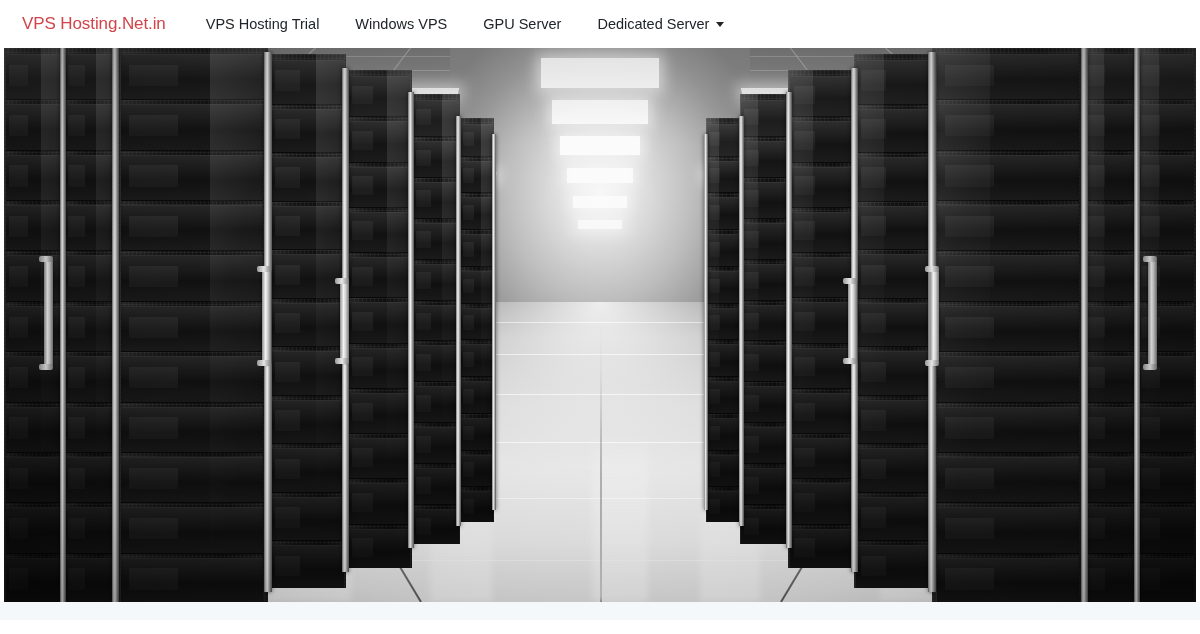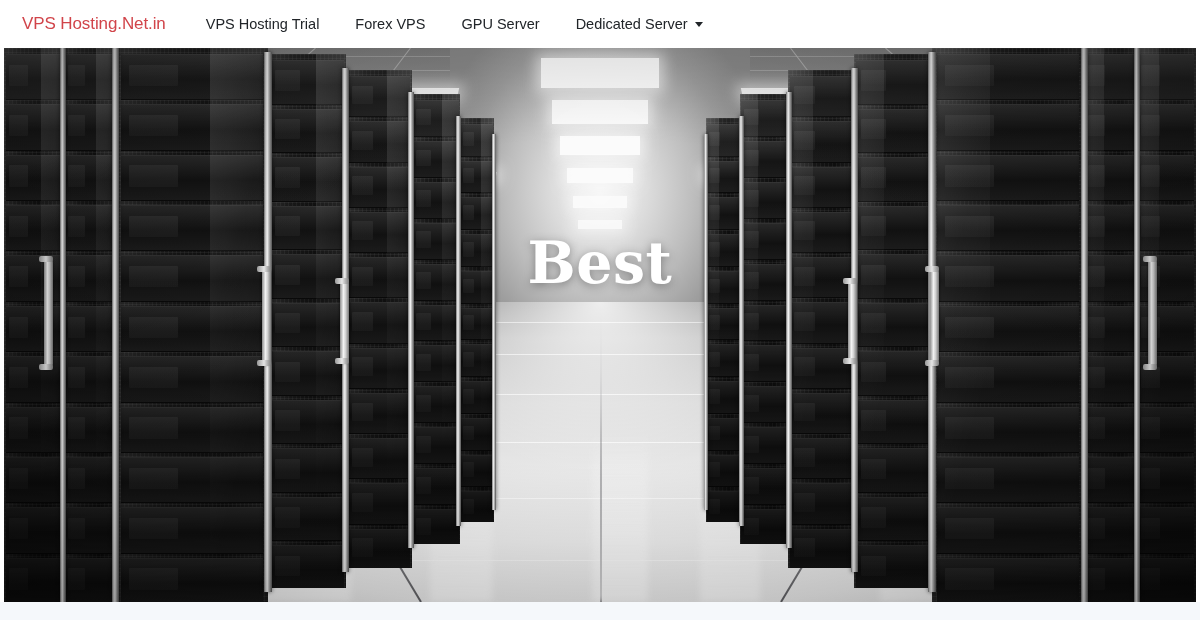--- a/index.html
+++ b/index.html
@@ -260,21 +260,21 @@
 <body>
 
 <nav class="navbar">
   <a class="brand" href="#">VPS Hosting.Net.in</a>
 
   <ul class="nav-links">
     <li class="nav-item">
       <span class="lbl">VPS Hosting Trial</span>
     </li>
     <li class="nav-item">
-      <span class="lbl">Forex VPS</span>
+      <span class="lbl">Windows VPS</span>
     </li>
     <li class="nav-item">
       <span class="lbl">GPU Server</span>
     </li>
     <li class="nav-item">
       <span class="lbl">Dedicated Server</span>
       <span class="caret"></span>
     </li>
   </ul>
 
@@ -611,18 +611,17 @@
       <div class="handle" style="left: 1148px; top: 210px; height: 110px;"></div>
       <div class="handle" style="left: 930px; top: 220px; height: 96px;"></div>
       <div class="handle" style="left: 848px; top: 232px; height: 82px;"></div>
     </div>
 
   <div class="vignette"></div>
   <div class="hero-edge-l"></div>
   <div class="hero-edge-r"></div>
 
   <div class="hero-text">
-    <div class="hero-line1">Best</div>
   </div>
 </section>
 
 <div class="band"></div>
 <div class="page-bottom"></div>
 
 </body></html>

